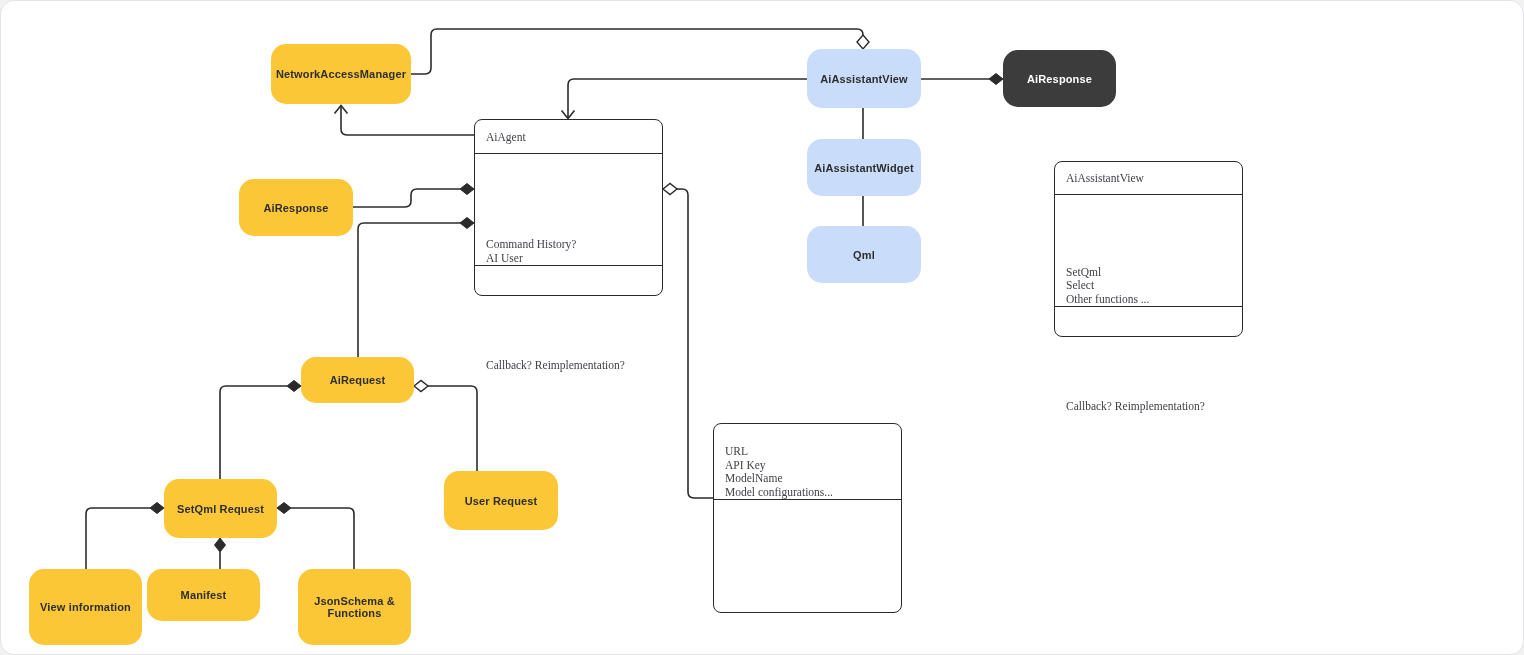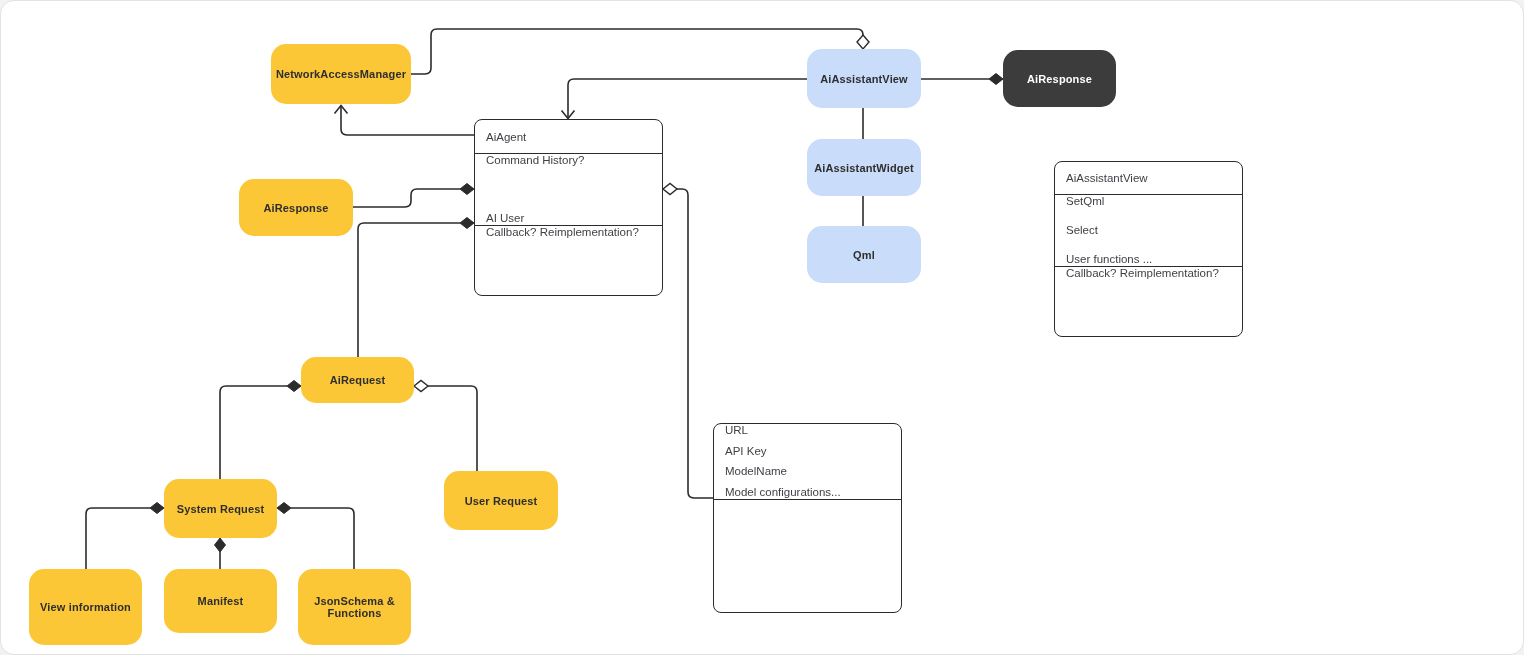--- a/index.html
+++ b/index.html
@@ -33,33 +33,33 @@
   .node.blue{background:#c9dcfa;}
   .node.dark{background:#3c3c3c;color:#ffffff;}
 
   .uml{
     position:absolute;
     background:#ffffff;
     border:1.6px solid #2b2b2b;
     border-radius:8px;
     box-sizing:border-box;
     display:flex;flex-direction:column;
-    font-family:Liberation Sans, sans-serif;
-    font-size:11.5px;color:#3f3f46;
+    font-family:Liberation Serif, serif;
+    font-size:11.5px;color:#3f3f46;gap:40px;
   }
   .uml .uml-title{
     flex:0 0 auto;
     display:flex;align-items:center;
     padding:0 11px;
     border-bottom:1.6px solid #2b2b2b;
     box-sizing:border-box;
   }
   .uml .uml-sec{
     flex:0 0 auto;
-    display:flex;flex-direction:column;justify-content:space-between;
+    display:flex;flex-direction:column;justify-content:flex-end;
     padding:0 11px;
     line-height:13.5px;
     box-sizing:border-box;
   }
   .uml .uml-sec.mid{border-bottom:1.6px solid #2b2b2b;}
 </style>
 </head>
 <body>
 
 <div class="stage">
@@ -161,28 +161,28 @@
 
   <div class="node yellow" style="left:300px;top:356px;width:113px;height:46px;">
     <span>AiRequest</span>
   </div>
 
   <div class="node yellow" style="left:443px;top:470px;width:114px;height:59px;">
     <span>User Request</span>
   </div>
 
   <div class="node yellow" style="left:163px;top:478px;width:113px;height:59px;">
-    <span>System Request</span>
+    <span>SetQml Request</span>
   </div>
 
   <div class="node yellow" style="left:28px;top:568px;width:113px;height:76px;">
     <span>View information</span>
   </div>
 
-  <div class="node yellow" style="left:163px;top:568px;width:113px;height:64px;">
+  <div class="node yellow" style="left:146px;top:568px;width:113px;height:52px;">
     <span>Manifest</span>
   </div>
 
   <div class="node yellow" style="left:297px;top:568px;width:113px;height:76px;">
     <span>JsonSchema &amp; Functions</span>
   </div>
 
   <div class="uml" style="left:473px;top:118px;width:189px;height:177px;">
     <div class="uml-title" style="height:34px;">AiAgent</div>
     <div class="uml-sec mid" style="height:72px;">
@@ -192,21 +192,21 @@
     <div class="uml-sec" style="height:66px;">
       <div>Callback? Reimplementation?</div>
     </div>
   </div>
 
   <div class="uml" style="left:1053px;top:160px;width:189px;height:176px;">
     <div class="uml-title" style="height:33px;">AiAssistantView</div>
     <div class="uml-sec mid" style="height:72px;">
       <div>SetQml</div>
       <div>Select</div>
-      <div>User functions ...</div>
+      <div>Other functions ...</div>
     </div>
     <div class="uml-sec" style="height:66px;">
       <div>Callback? Reimplementation?</div>
     </div>
   </div>
 
   <div class="uml" style="left:712px;top:422px;width:189px;height:190px;">
     <div class="uml-sec mid" style="height:76px;">
       <div>URL</div>
       <div>API Key</div>

